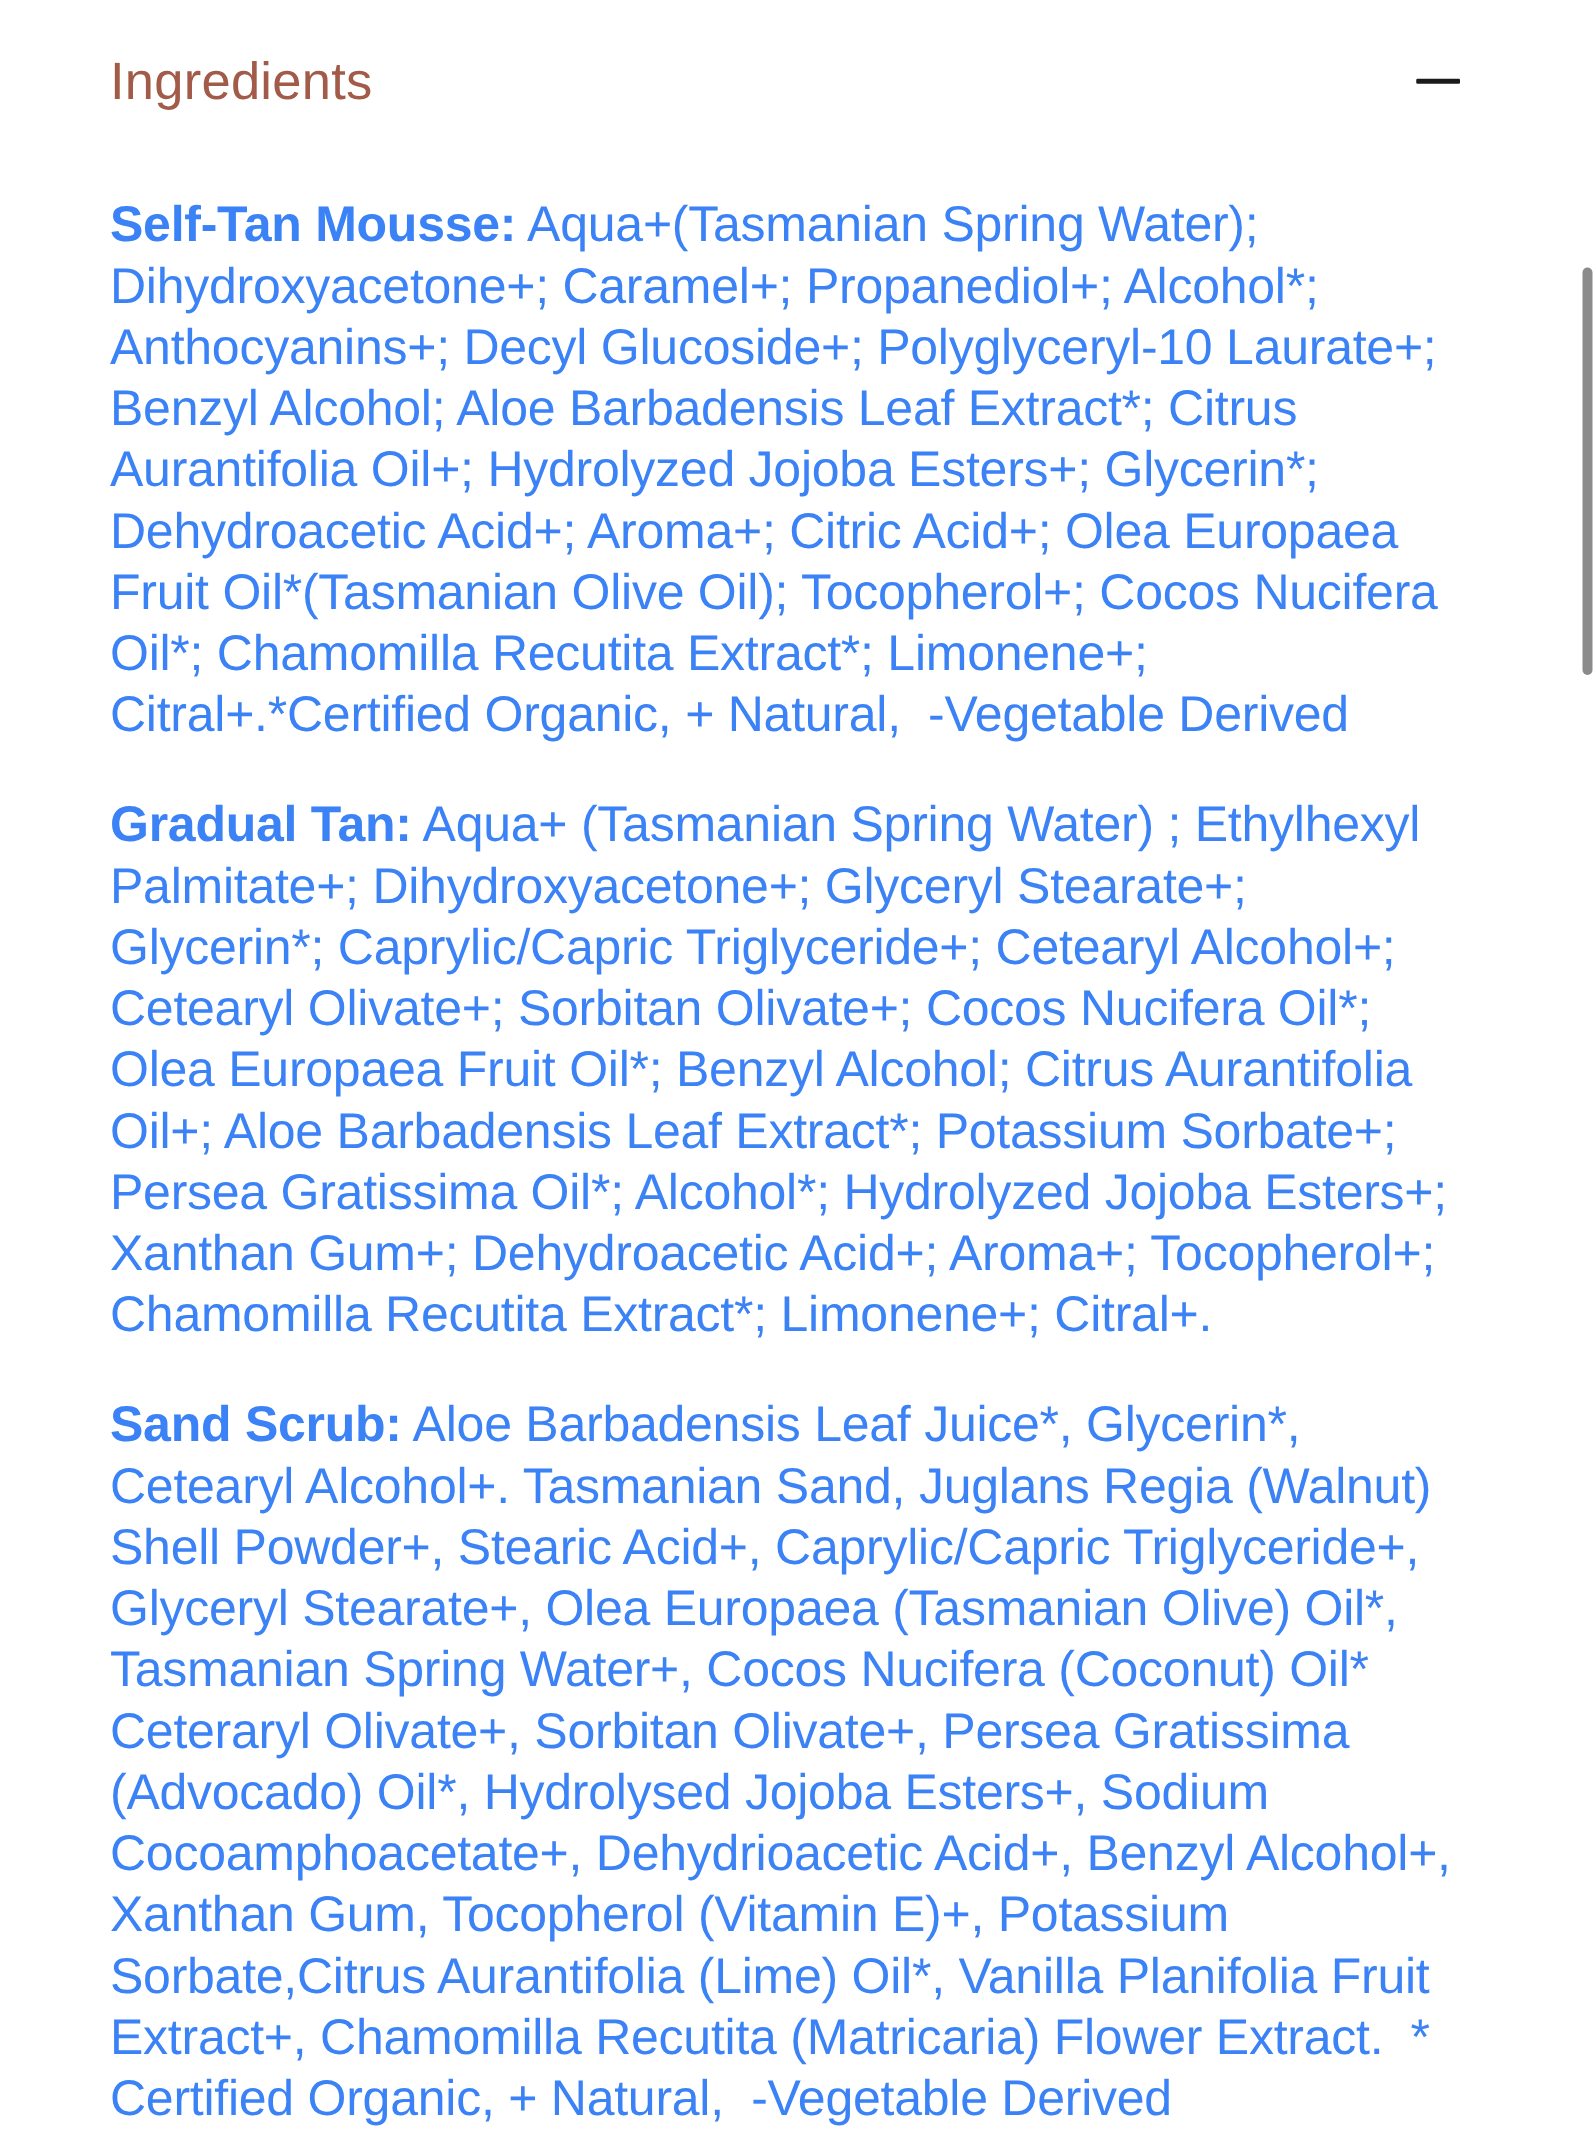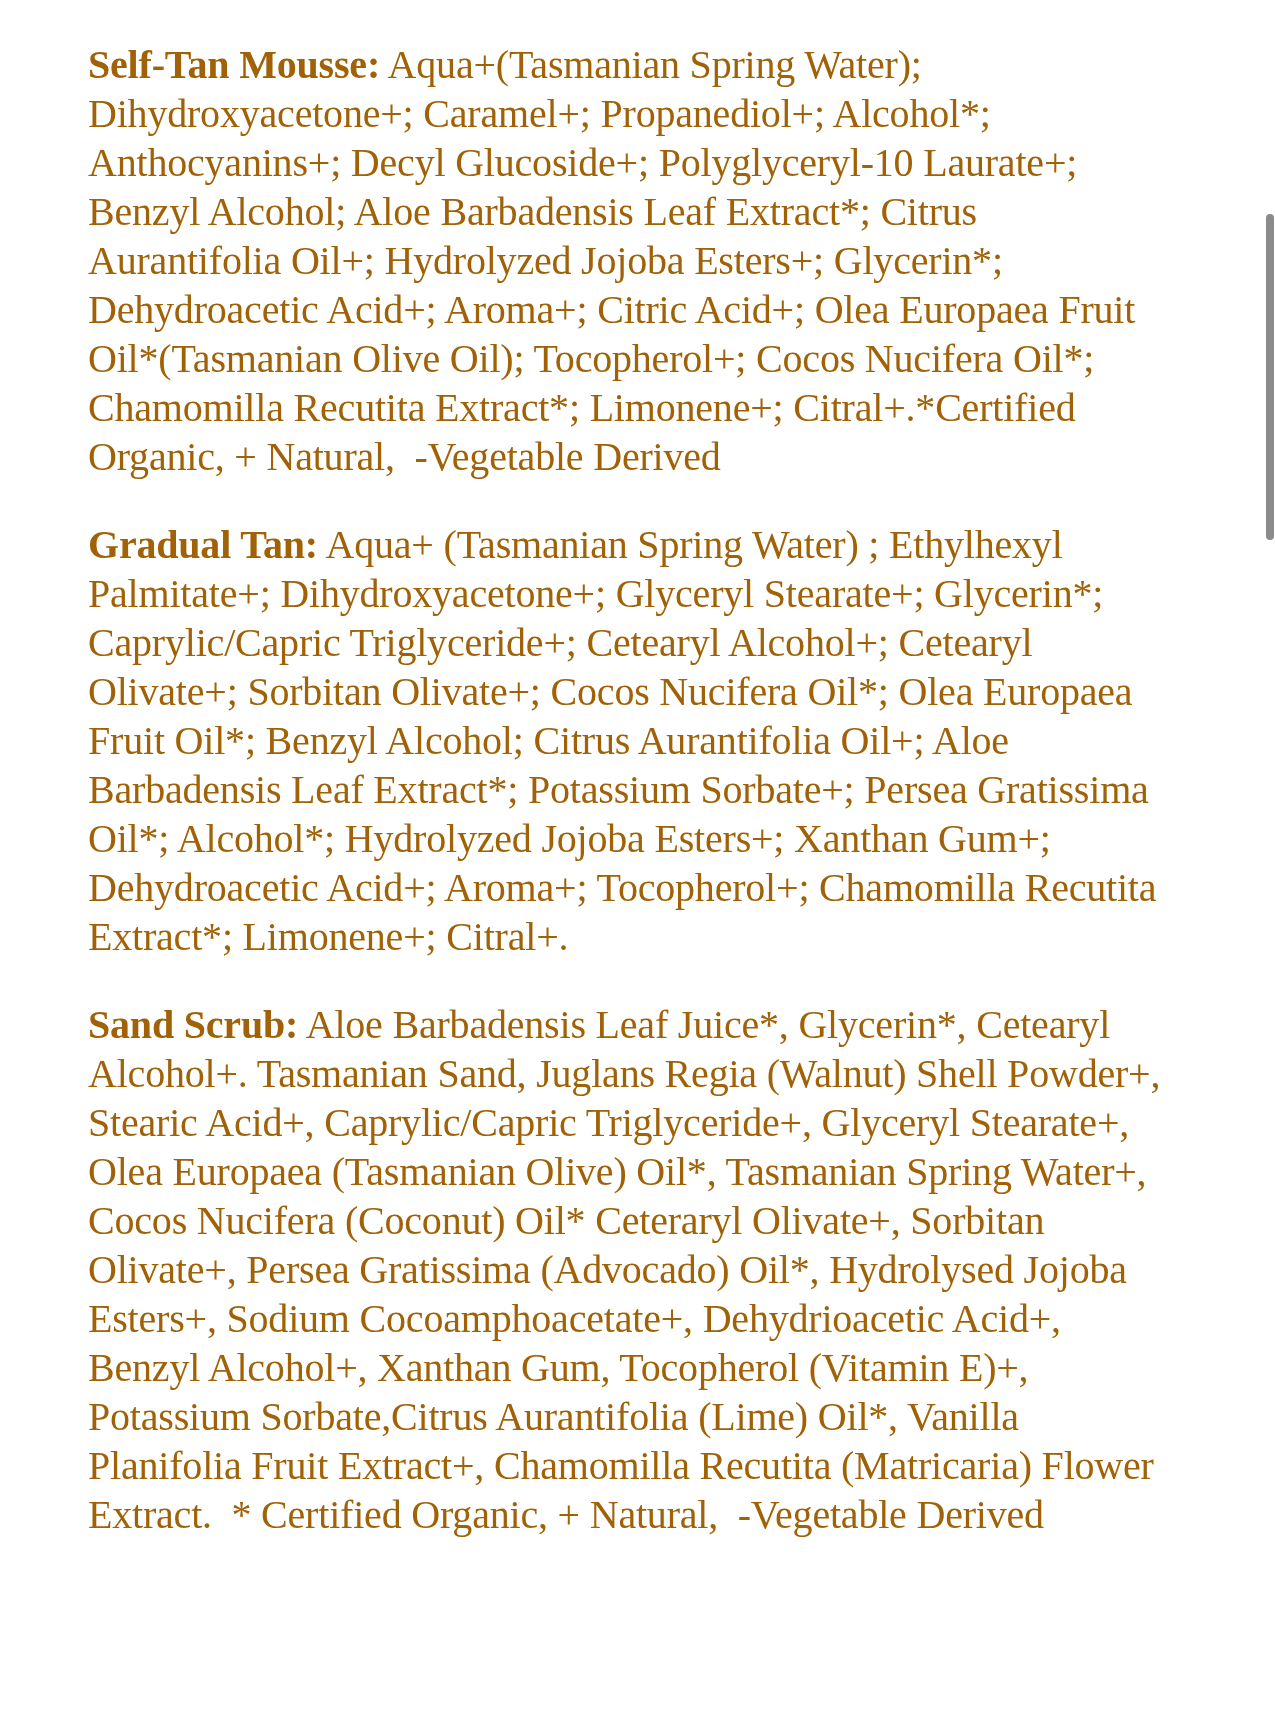--- a/index.html
+++ b/index.html
@@ -44,46 +44,51 @@
   }
   .minus-bar {
     width: 35px;
     height: 4px;
     background: #1b1b1d;
     border-radius: 1px;
   }
   .sections p.section {
     font-size: 40px;
     line-height: 49px;
-    color: #a16207;
+    color: #3b82f6;
     letter-spacing: -0.2px;
     white-space: pre-wrap;
     margin: 0 0 39px 0;
     max-width: 1080px;
-    font-family: Liberation Serif, serif;
   }
   .sec-name {
     font-weight: 700;
   }
   .scrollbar-thumb {
     position: absolute;
     right: 1px;
     top: 214px;
     width: 8px;
     height: 326px;
     background: #8b8b8b;
     border-radius: 4px;
   }
 </style>
 </head>
 <body>
 
 <div class="page">
   <div class="panel">
 
+    <div class="panel-header">
+      <div class="heading">Ingredients</div>
+      <button class="collapse-btn" aria-label="Collapse">
+        <span class="minus-bar"></span>
+      </button>
+    </div>
 
     <div class="sections">
 
       <p class="section"><span class="sec-name">Self-Tan Mousse:</span><span> Aqua+(Tasmanian Spring Water); Dihydroxyacetone+; Caramel+; Propanediol+; Alcohol*; Anthocyanins+; Decyl Glucoside+; Polyglyceryl-10 Laurate+; Benzyl Alcohol; Aloe Barbadensis Leaf Extract*; Citrus Aurantifolia Oil+; Hydrolyzed Jojoba Esters+; Glycerin*; Dehydroacetic Acid+; Aroma+; Citric Acid+; Olea Europaea Fruit Oil*(Tasmanian Olive Oil); Tocopherol+; Cocos Nucifera Oil*; Chamomilla Recutita Extract*; Limonene+; Citral+.*Certified Organic, + Natural,  -Vegetable Derived</span></p>
 
       <p class="section"><span class="sec-name">Gradual Tan:</span><span> Aqua+ (Tasmanian Spring Water) ; Ethylhexyl Palmitate+; Dihydroxyacetone+; Glyceryl Stearate+; Glycerin*; Caprylic/Capric Triglyceride+; Cetearyl Alcohol+; Cetearyl Olivate+; Sorbitan Olivate+; Cocos Nucifera Oil*; Olea Europaea Fruit Oil*; Benzyl Alcohol; Citrus Aurantifolia Oil+; Aloe Barbadensis Leaf Extract*; Potassium Sorbate+; Persea Gratissima Oil*; Alcohol*; Hydrolyzed Jojoba Esters+; Xanthan Gum+; Dehydroacetic Acid+; Aroma+; Tocopherol+; Chamomilla Recutita Extract*; Limonene+; Citral+.</span></p>
 
       <p class="section"><span class="sec-name">Sand Scrub:</span><span> Aloe Barbadensis Leaf Juice*, Glycerin*, Cetearyl Alcohol+. Tasmanian Sand, Juglans Regia (Walnut) Shell Powder+, Stearic Acid+, Caprylic/Capric Triglyceride+, Glyceryl Stearate+, Olea Europaea (Tasmanian Olive) Oil*, Tasmanian Spring Water+, Cocos Nucifera (Coconut) Oil* Ceteraryl Olivate+, Sorbitan Olivate+, Persea Gratissima (Advocado) Oil*, Hydrolysed Jojoba Esters+, Sodium Cocoamphoacetate+, Dehydrioacetic Acid+, Benzyl Alcohol+, Xanthan Gum, Tocopherol (Vitamin E)+, Potassium Sorbate,Citrus Aurantifolia (Lime) Oil*, Vanilla Planifolia Fruit Extract+, Chamomilla Recutita (Matricaria) Flower Extract.  * Certified Organic, + Natural,  -Vegetable Derived</span></p>
 
     </div>

